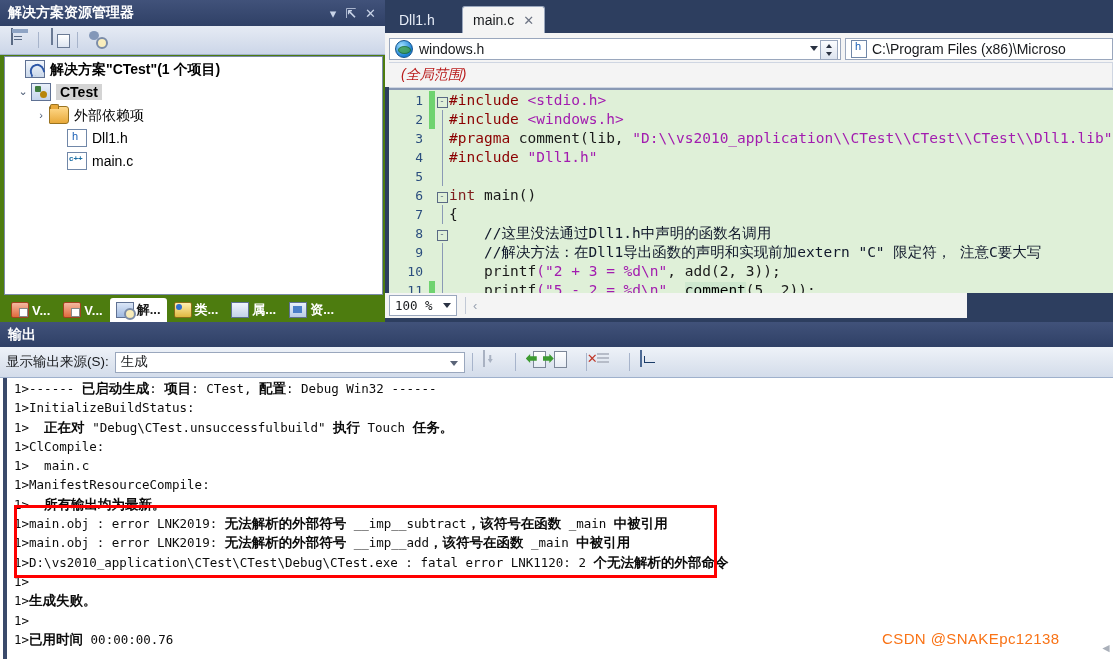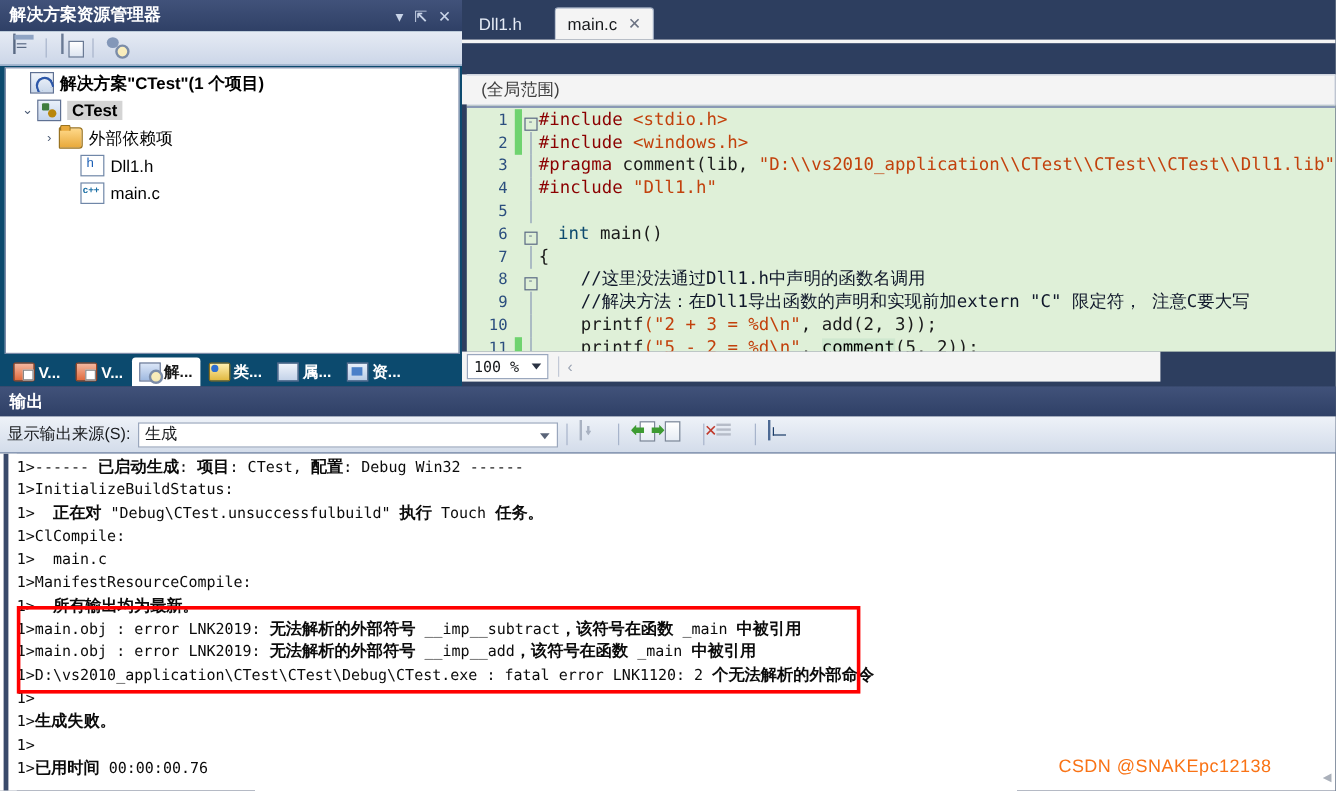--- a/index.html
+++ b/index.html
@@ -8,21 +8,21 @@
     font-family:"Liberation Sans","DejaVu Sans",sans-serif;
     font-size:13px;
     background:#f0f0f0;
     position:relative;
   }
   .root{position:absolute;inset:0;background:#293955;}
 
   
   #sol-explorer{
     position:absolute;left:0;top:0;width:385px;height:322px;
-    background:#0c4a6e;
+    background:#4d7c0f;
   }
   #sol-title{
     position:absolute;left:0;top:0;width:385px;height:26px;
     background:linear-gradient(#41527a,#2f4066);
     color:#ffffff;font-size:14px;font-weight:bold;
     display:flex;align-items:center;
   }
   #sol-title .t{padding-left:8px;flex:1;white-space:nowrap;}
   #sol-title .btns{display:flex;gap:9px;padding-right:9px;align-items:center;color:#c9d4e8;font-size:13px;}
   #sol-title .btns span{cursor:default;line-height:1;}
@@ -110,39 +110,39 @@
   .spin{position:absolute;right:2px;top:1px;width:16px;height:18px;background:linear-gradient(#fbfcfe,#dde4ef);border:1px solid #9aa7bd;}
   .spin:before{content:"";position:absolute;left:5px;top:3px;border-left:3px solid transparent;border-right:3px solid transparent;border-bottom:4px solid #2a3242;}
   .spin:after{content:"";position:absolute;left:5px;bottom:3px;border-left:3px solid transparent;border-right:3px solid transparent;border-top:4px solid #2a3242;}
   #combo-path{flex:1;margin-left:4px;margin-right:0;padding-left:5px;display:flex;align-items:center;gap:5px;overflow:hidden;}
   .globe{width:16px;height:16px;border-radius:50%;background:radial-gradient(circle at 35% 30%,#9fe0ff,#1b7fd4 70%);border:1px solid #14538c;flex:none;position:relative;}
   .globe:after{content:"";position:absolute;left:2px;top:5px;width:11px;height:6px;border:1px solid #1c6b2a;border-radius:50%;background:#3f9f4a;opacity:.8;}
   .hico{width:14px;height:16px;background:#fff;border:1px solid #7087a8;position:relative;flex:none;}
   .hico:after{content:"h";position:absolute;left:3px;top:-1px;font-size:11px;color:#1b5fb5;}
 
   #scopebar{position:absolute;left:0;top:62px;width:728px;height:25px;background:#f4f4f4;}
-  #scopebar .inner{margin-left:4px;height:24px;background:#f4f4f4;border:1px solid #cfd6e2;border-left:none;display:flex;align-items:center;padding-left:12px;font-size:14px;color:#404040;}
+  #scopebar .inner{margin-left:4px;height:24px;background:#f4f4f4;border:1px solid #cfd6e2;border-left:none;display:flex;align-items:center;padding-left:12px;font-size:14px;color:#b91c1c;font-style:italic;}
 
   #codearea{
     position:absolute;left:4px;top:88px;width:724px;height:205px;
     background:#dff0d8;overflow:hidden;
   }
   #codearea .topline{position:absolute;left:0;top:0;width:724px;height:2px;background:#8a99b5;}
   .cline{display:flex;align-items:flex-start;height:19px;
     font-family:"DejaVu Sans Mono","Liberation Mono",monospace;font-size:14.5px;white-space:pre;}
   .lnum{width:34px;text-align:right;color:#2b4e7e;padding-right:6px;flex:none;font-size:13px;line-height:19px;}
   .gutmark{width:6px;flex:none;align-self:stretch;}
   .gutmark.green{background:#6fd36f;}
   .fold{width:14px;flex:none;color:#5a6a84;font-size:11px;text-align:center;line-height:19px;}
   .fold .box{display:inline-block;width:9px;height:9px;border:1px solid #5a6a84;line-height:7px;font-size:9px;background:#dff0d8;}
   .fold .bar{display:inline-block;width:1px;height:19px;background:#8a99b5;}
   .ctext{line-height:19px;}
-  .kw{color:#0c4a6e;margin-left:16px;}
+  .kw{color:#7f1d1d;}
   .pre{color:#8b0000;}
-  .str{color:#c2410c;}
+  .str{color:#a21caf;}
   .cmt{color:#0f172a;}
   .hl{background:#cfe8cf;}
   .plain{color:#1a1a1a;}
 
   #zoombar{position:absolute;left:0;top:293px;width:582px;height:25px;background:#f4f4f4;display:flex;align-items:center;}
   #zoombar .zc{width:68px;height:21px;margin-left:4px;background:#fff;border:1px solid #9aa7bd;display:flex;align-items:center;
     justify-content:space-between;padding:0 5px;font-family:"DejaVu Sans Mono",monospace;font-size:12.5px;color:#17191c;box-sizing:border-box;}
   #zoombar .zc .ar{border-left:4px solid transparent;border-right:4px solid transparent;border-top:5px solid #2a3242;}
   #zoombar .sep{width:1px;height:17px;background:#c2c9d6;margin-left:8px;}
   #zoombar .lt{color:#9aa3b2;margin-left:7px;font-size:13px;}
@@ -269,20 +269,32 @@
       <div class="etab inactive">
         <span>Dll1.h</span>
       </div>
       <div class="etab active">
         <span>main.c</span>
         <span class="close">✕</span>
       </div>
       <div class="underline"></div>
     </div>
 
+    <div id="navbar">
+      <div class="nav-combo" id="combo-file">
+        <span class="globe"></span>
+        <span style="margin-left:6px">windows.h</span>
+        <span class="arrow"></span>
+        <span class="spin"></span>
+      </div>
+      <div class="nav-combo" id="combo-path">
+        <span class="hico"></span>
+        <span>C:\Program Files (x86)\Microso</span>
+      </div>
+    </div>
 
     <div id="scopebar">
       <div class="inner">
         <span>(全局范围)</span>
       </div>
     </div>
 
     <div id="codearea">
       <div class="topline"></div>
       <div id="code-lines" style="margin-top:3px">

